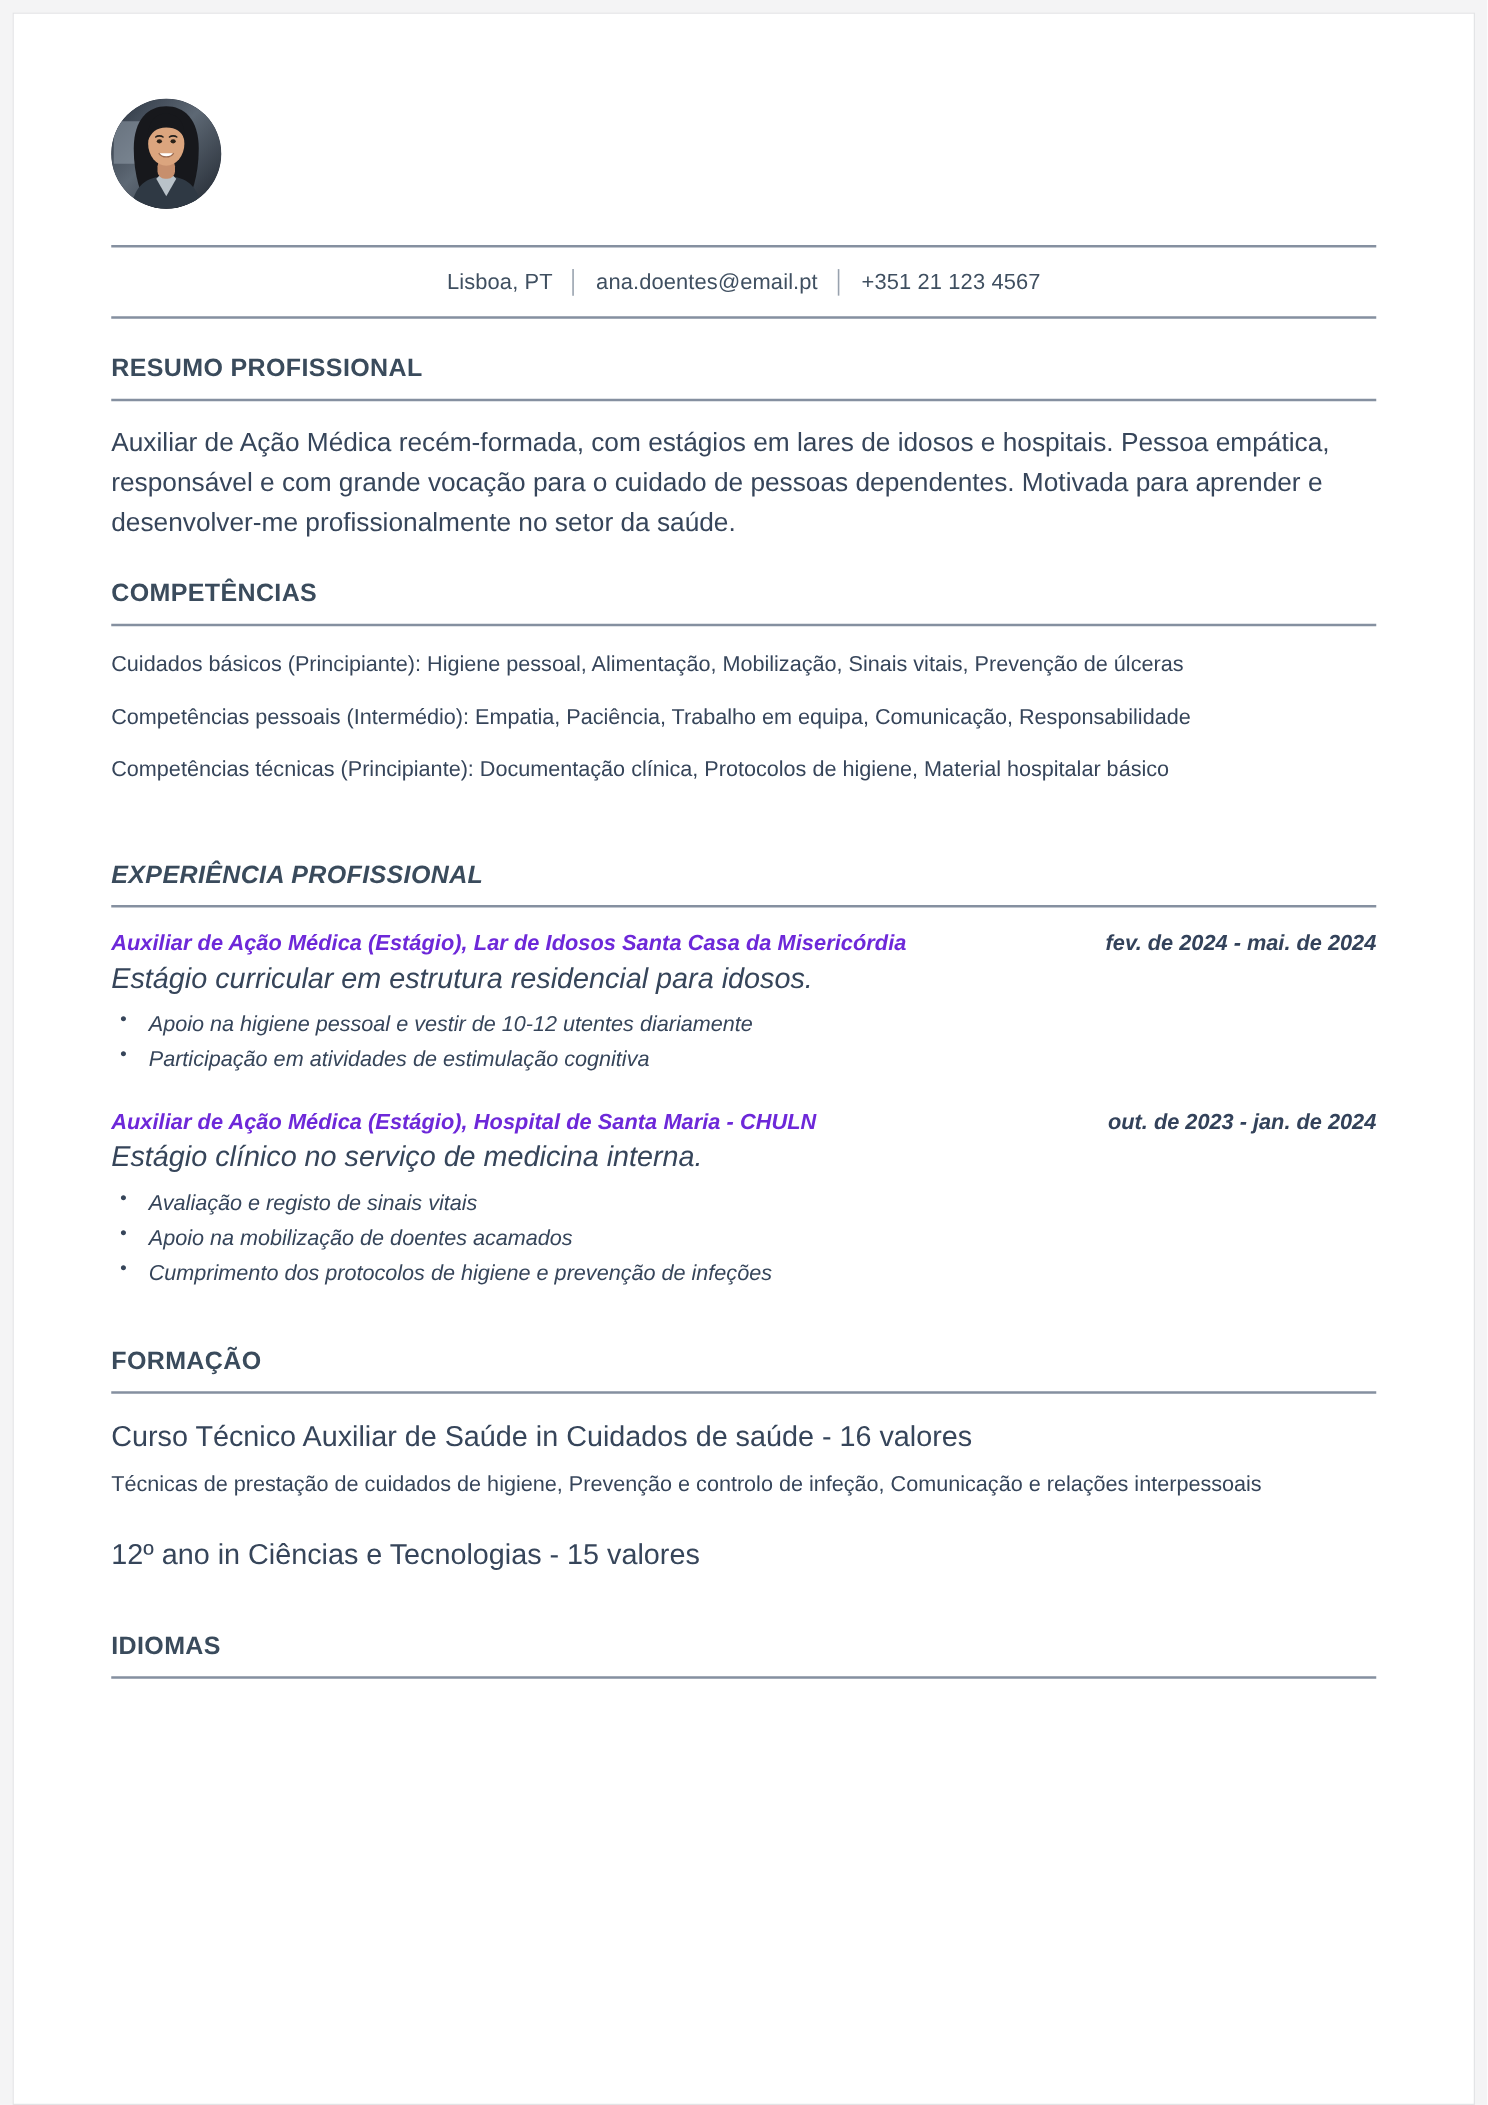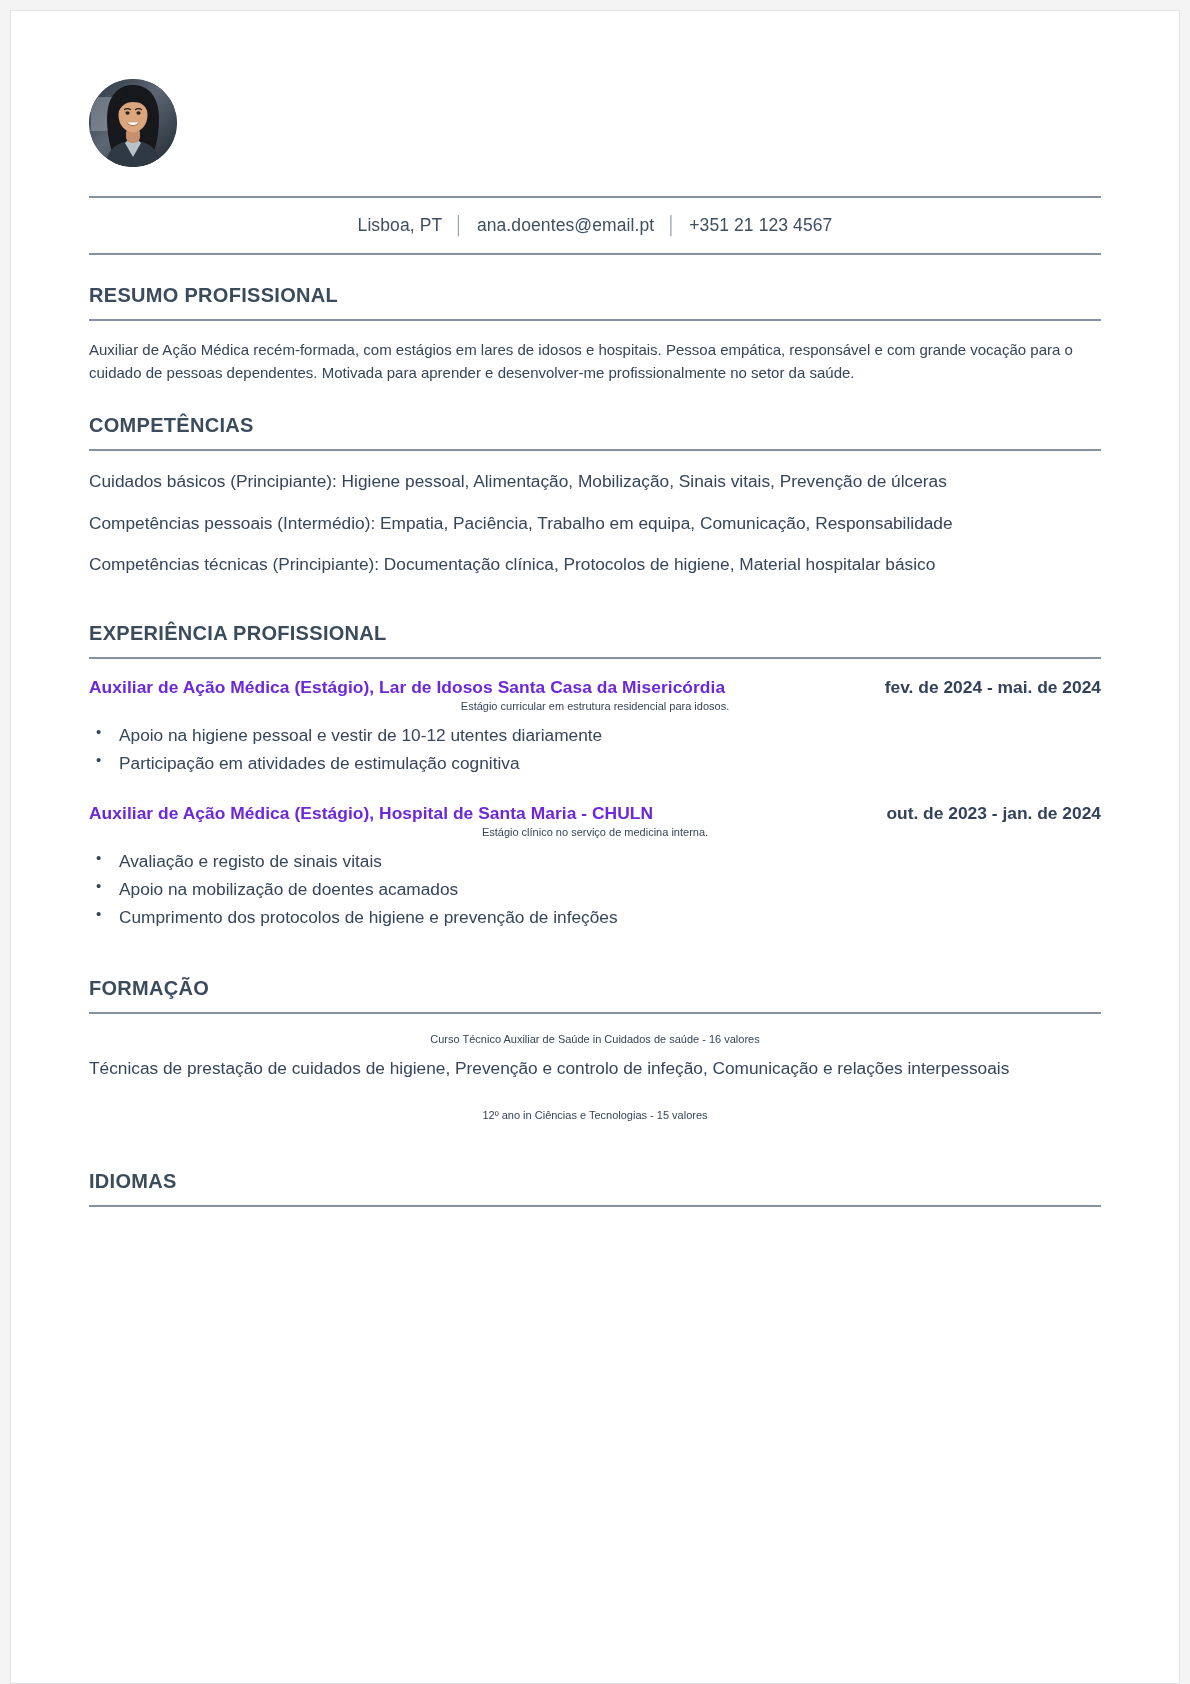--- a/index.html
+++ b/index.html
@@ -103,21 +103,21 @@
     margin: 0 0 12px 0;
     text-transform: uppercase;
   }
   .section-rule {
     height: 0;
     border-top: 2px solid #8590a0;
     margin-bottom: 18px;
   }
 
   .body-text {
-    font-size: 15px;
+    font-size: 21px;
     line-height: 1.52;
     color: #36455a;
     margin: 0;
   }
 
   .skill-line {
     font-size: 17.3px;
     line-height: 1.5;
     color: #36455a;
     margin: 0 0 16px 0;
@@ -143,25 +143,24 @@
   }
   .entry-date {
     font-size: 17.4px;
     font-weight: bold;
     color: #33425a;
     font-stretch: condensed;
     white-space: nowrap;
     flex: 0 0 auto;
   }
   .entry-sub {
-    font-size: 11px;
+    font-size: 23px;
     color: #36455a;
     margin: 1px 0 0 0;
     line-height: 1.45;
-    text-align: center;
   }
   .entry-desc {
     font-size: 17.3px;
     color: #36455a;
     margin: 8px 0 0 0;
     line-height: 1.5;
   }
 
   .bullets {
     list-style: none;
@@ -177,21 +176,21 @@
   }
   .bullets li::before {
     content: "•";
     position: absolute;
     left: 7px;
     top: -1px;
     font-size: 15px;
     color: #36455a;
   }
 
-  .exp-section { margin-top: 44px; }
+  .exp-section { margin-top: 60px; font-style: italic; }
   .form-section { margin-top: 46px; }
   .idiomas-section { margin-top: 46px; }
 </style>
 </head>
 <body>
 
 <div class="page-canvas">
   <div class="resume-page">
 
     <div class="header">

